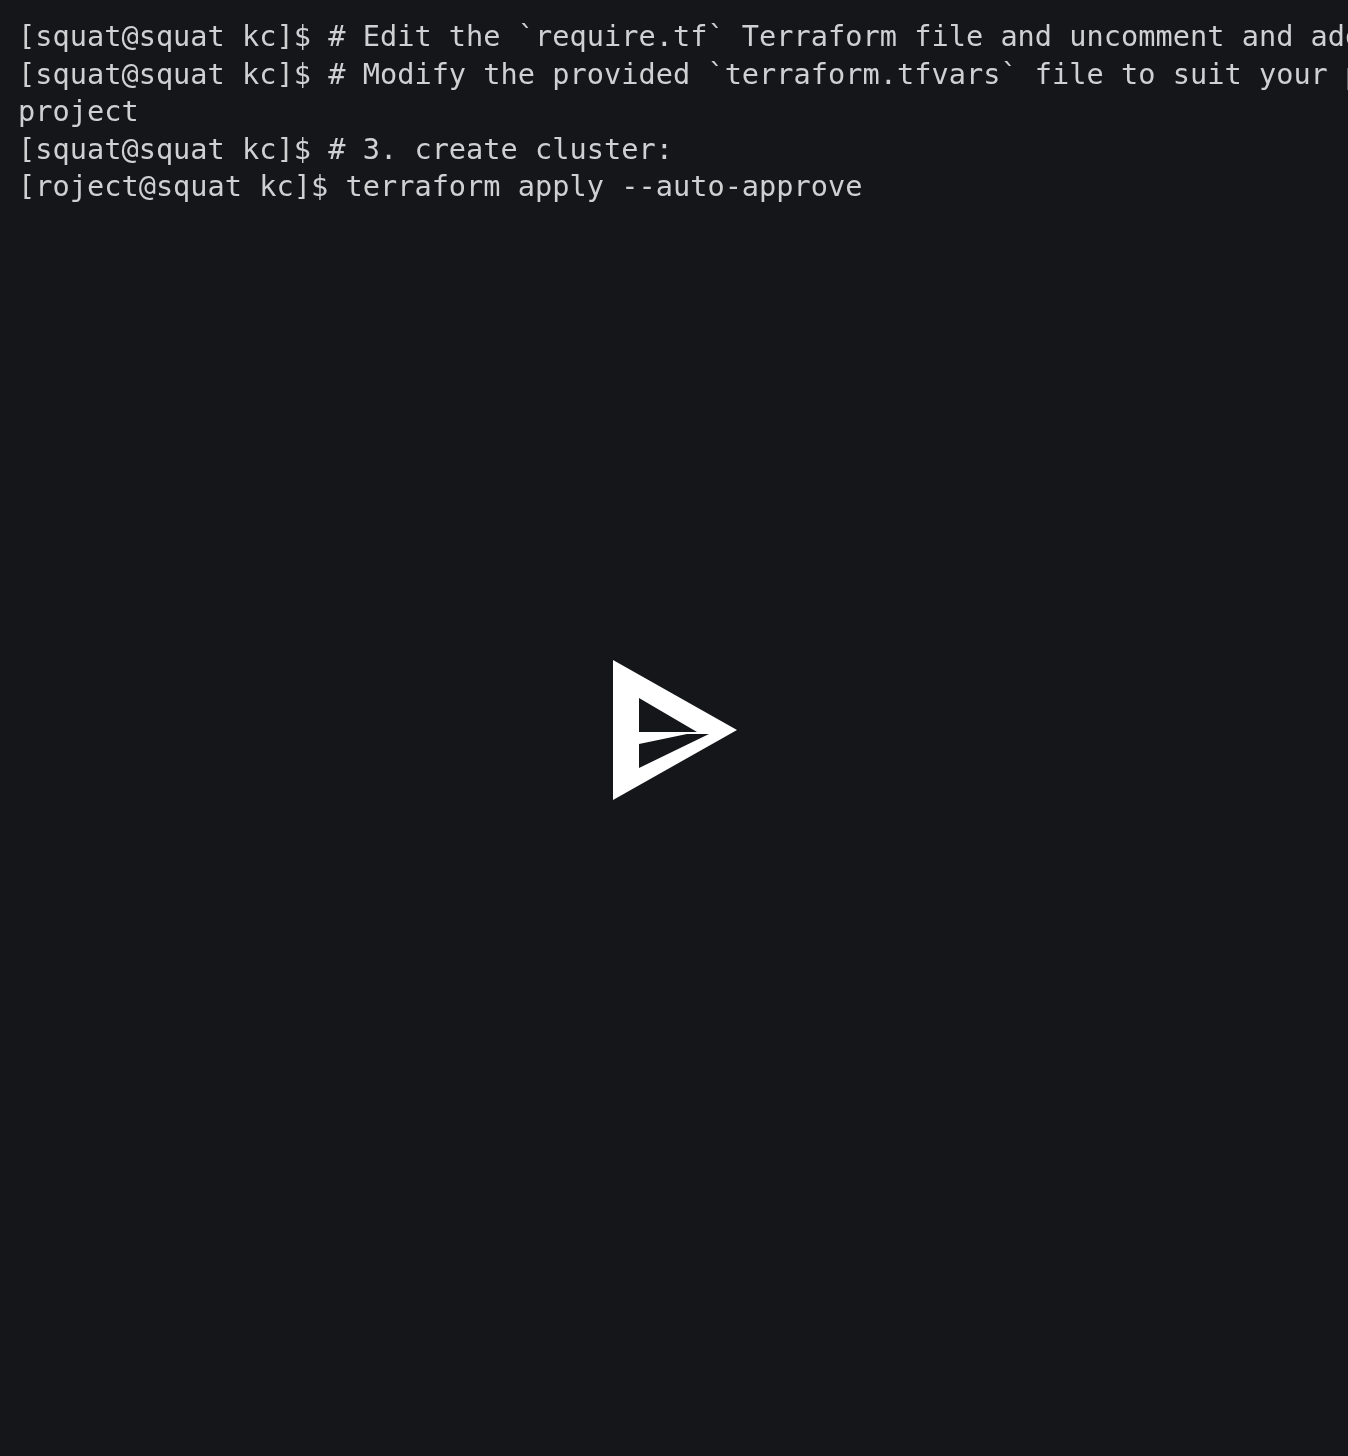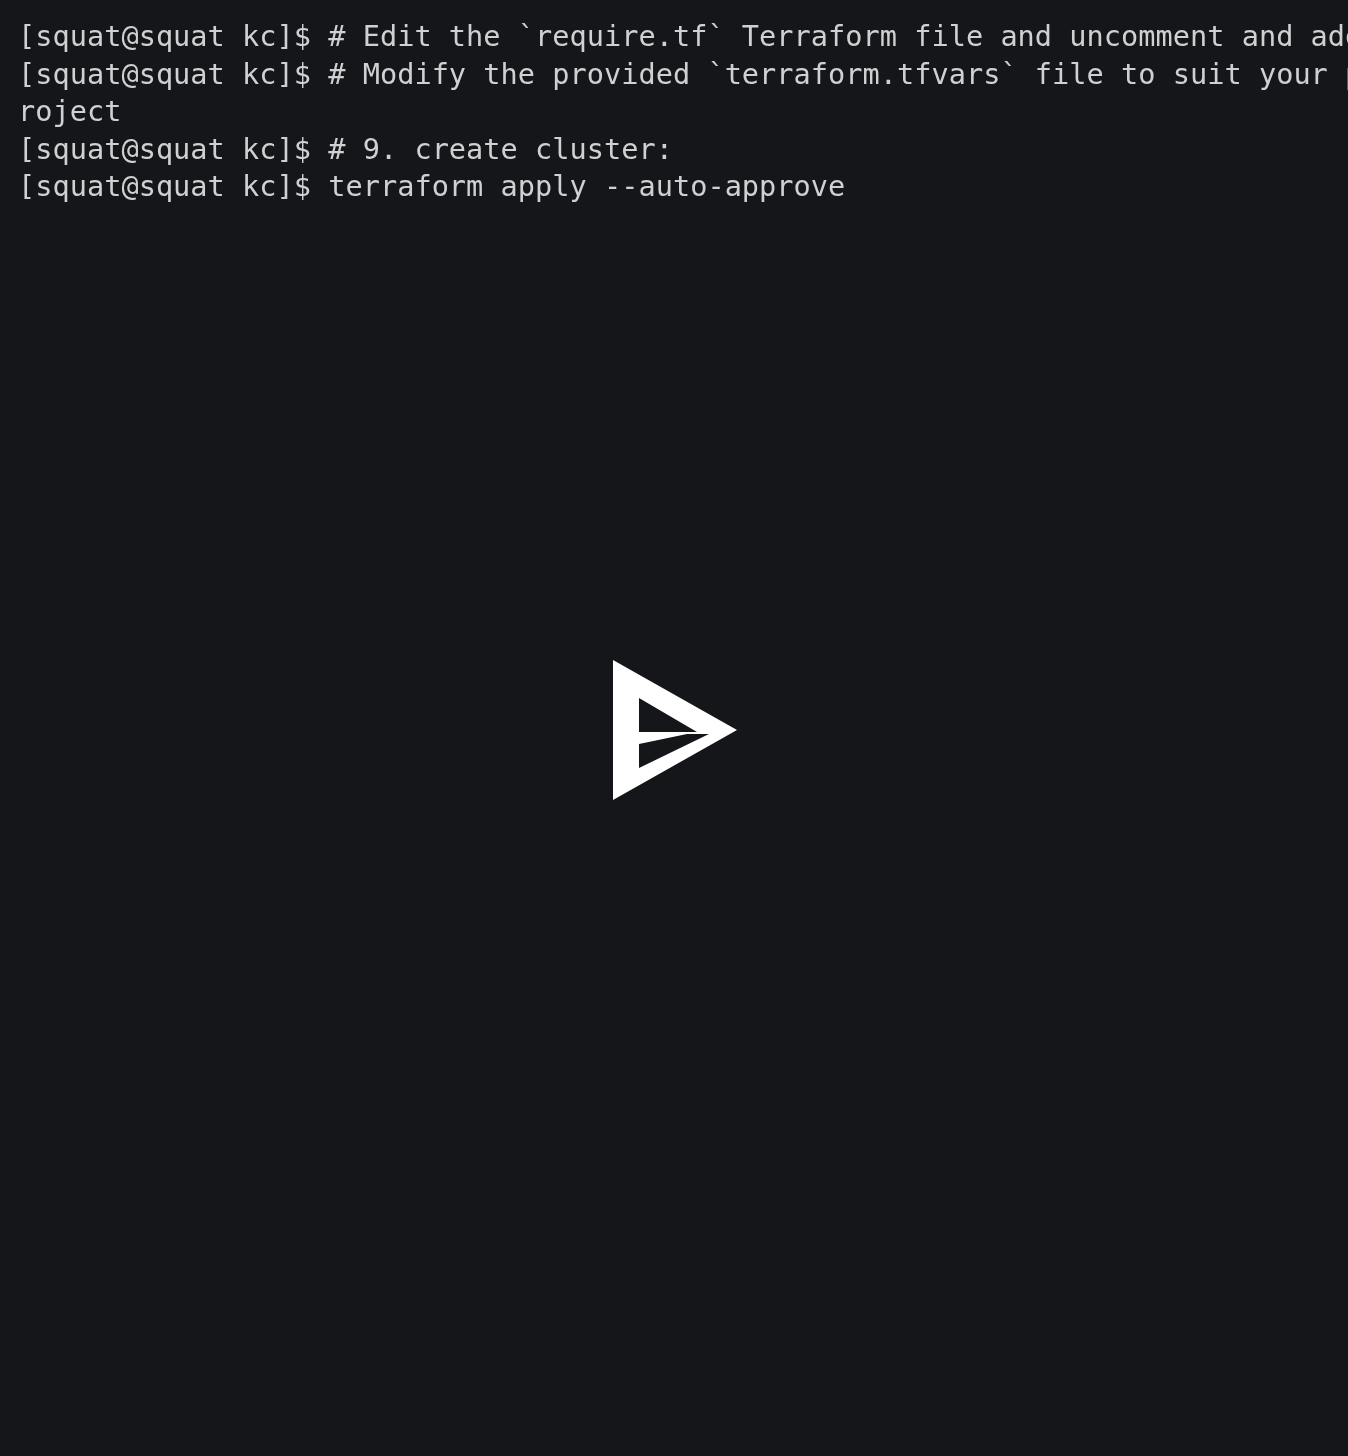--- a/index.html
+++ b/index.html
@@ -73,23 +73,23 @@
 </style>
 </head>
 <body>
 
 <div id="player">
 
   <div id="terminal">
     <div id="terminal-lines">
         <div class="term-line">[squat@squat kc]$ # Edit the `require.tf` Terraform file and uncomment and add</div>
         <div class="term-line">[squat@squat kc]$ # Modify the provided `terraform.tfvars` file to suit your p</div>
-        <div class="term-line">roject</div>
-        <div class="term-line">[squat@squat kc]$ # 9. create cluster:</div>
-        <div class="term-line">[squat@squat kc]$ terraform apply --auto-approve</div>
+        <div class="term-line">project</div>
+        <div class="term-line">[squat@squat kc]$ # 3. create cluster:</div>
+        <div class="term-line">[roject@squat kc]$ terraform apply --auto-approve</div>
         <div class="term-line">&nbsp;</div>
         <div class="term-line">&nbsp;</div>
         <div class="term-line">&nbsp;</div>
         <div class="term-line">&nbsp;</div>
         <div class="term-line">&nbsp;</div>
         <div class="term-line">&nbsp;</div>
         <div class="term-line">&nbsp;</div>
         <div class="term-line">&nbsp;</div>
         <div class="term-line">&nbsp;</div>
         <div class="term-line">&nbsp;</div>

